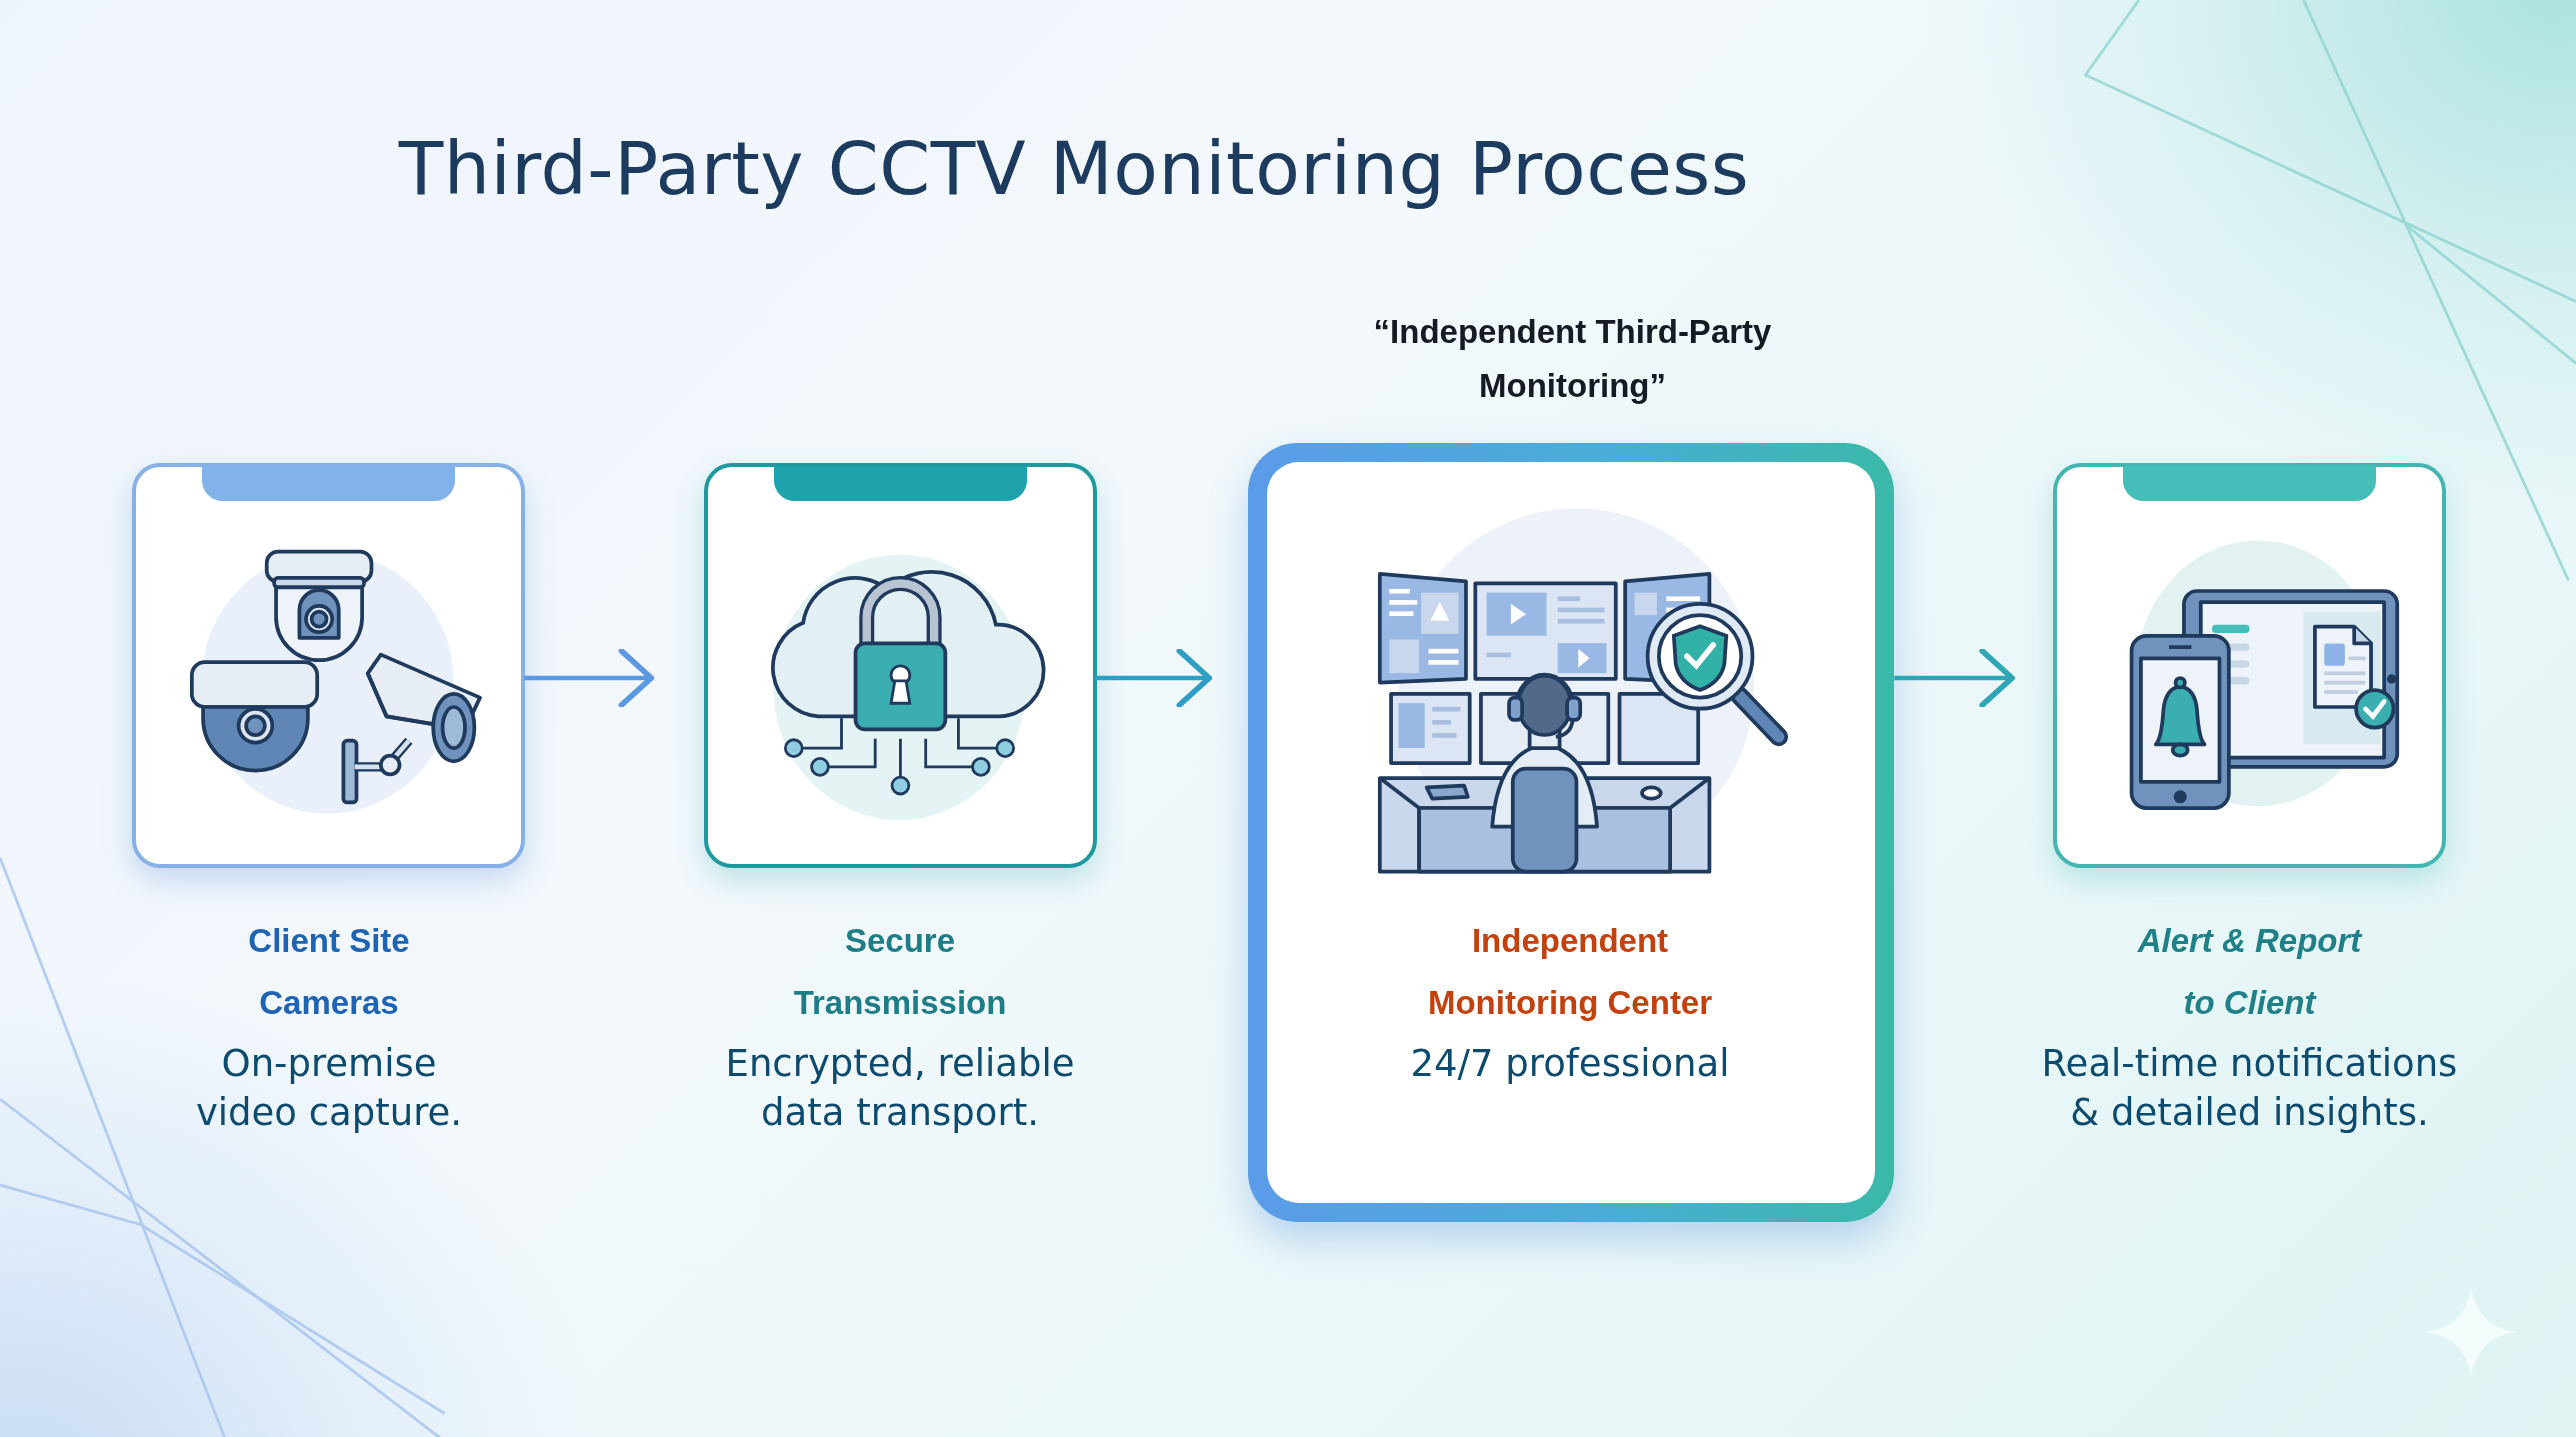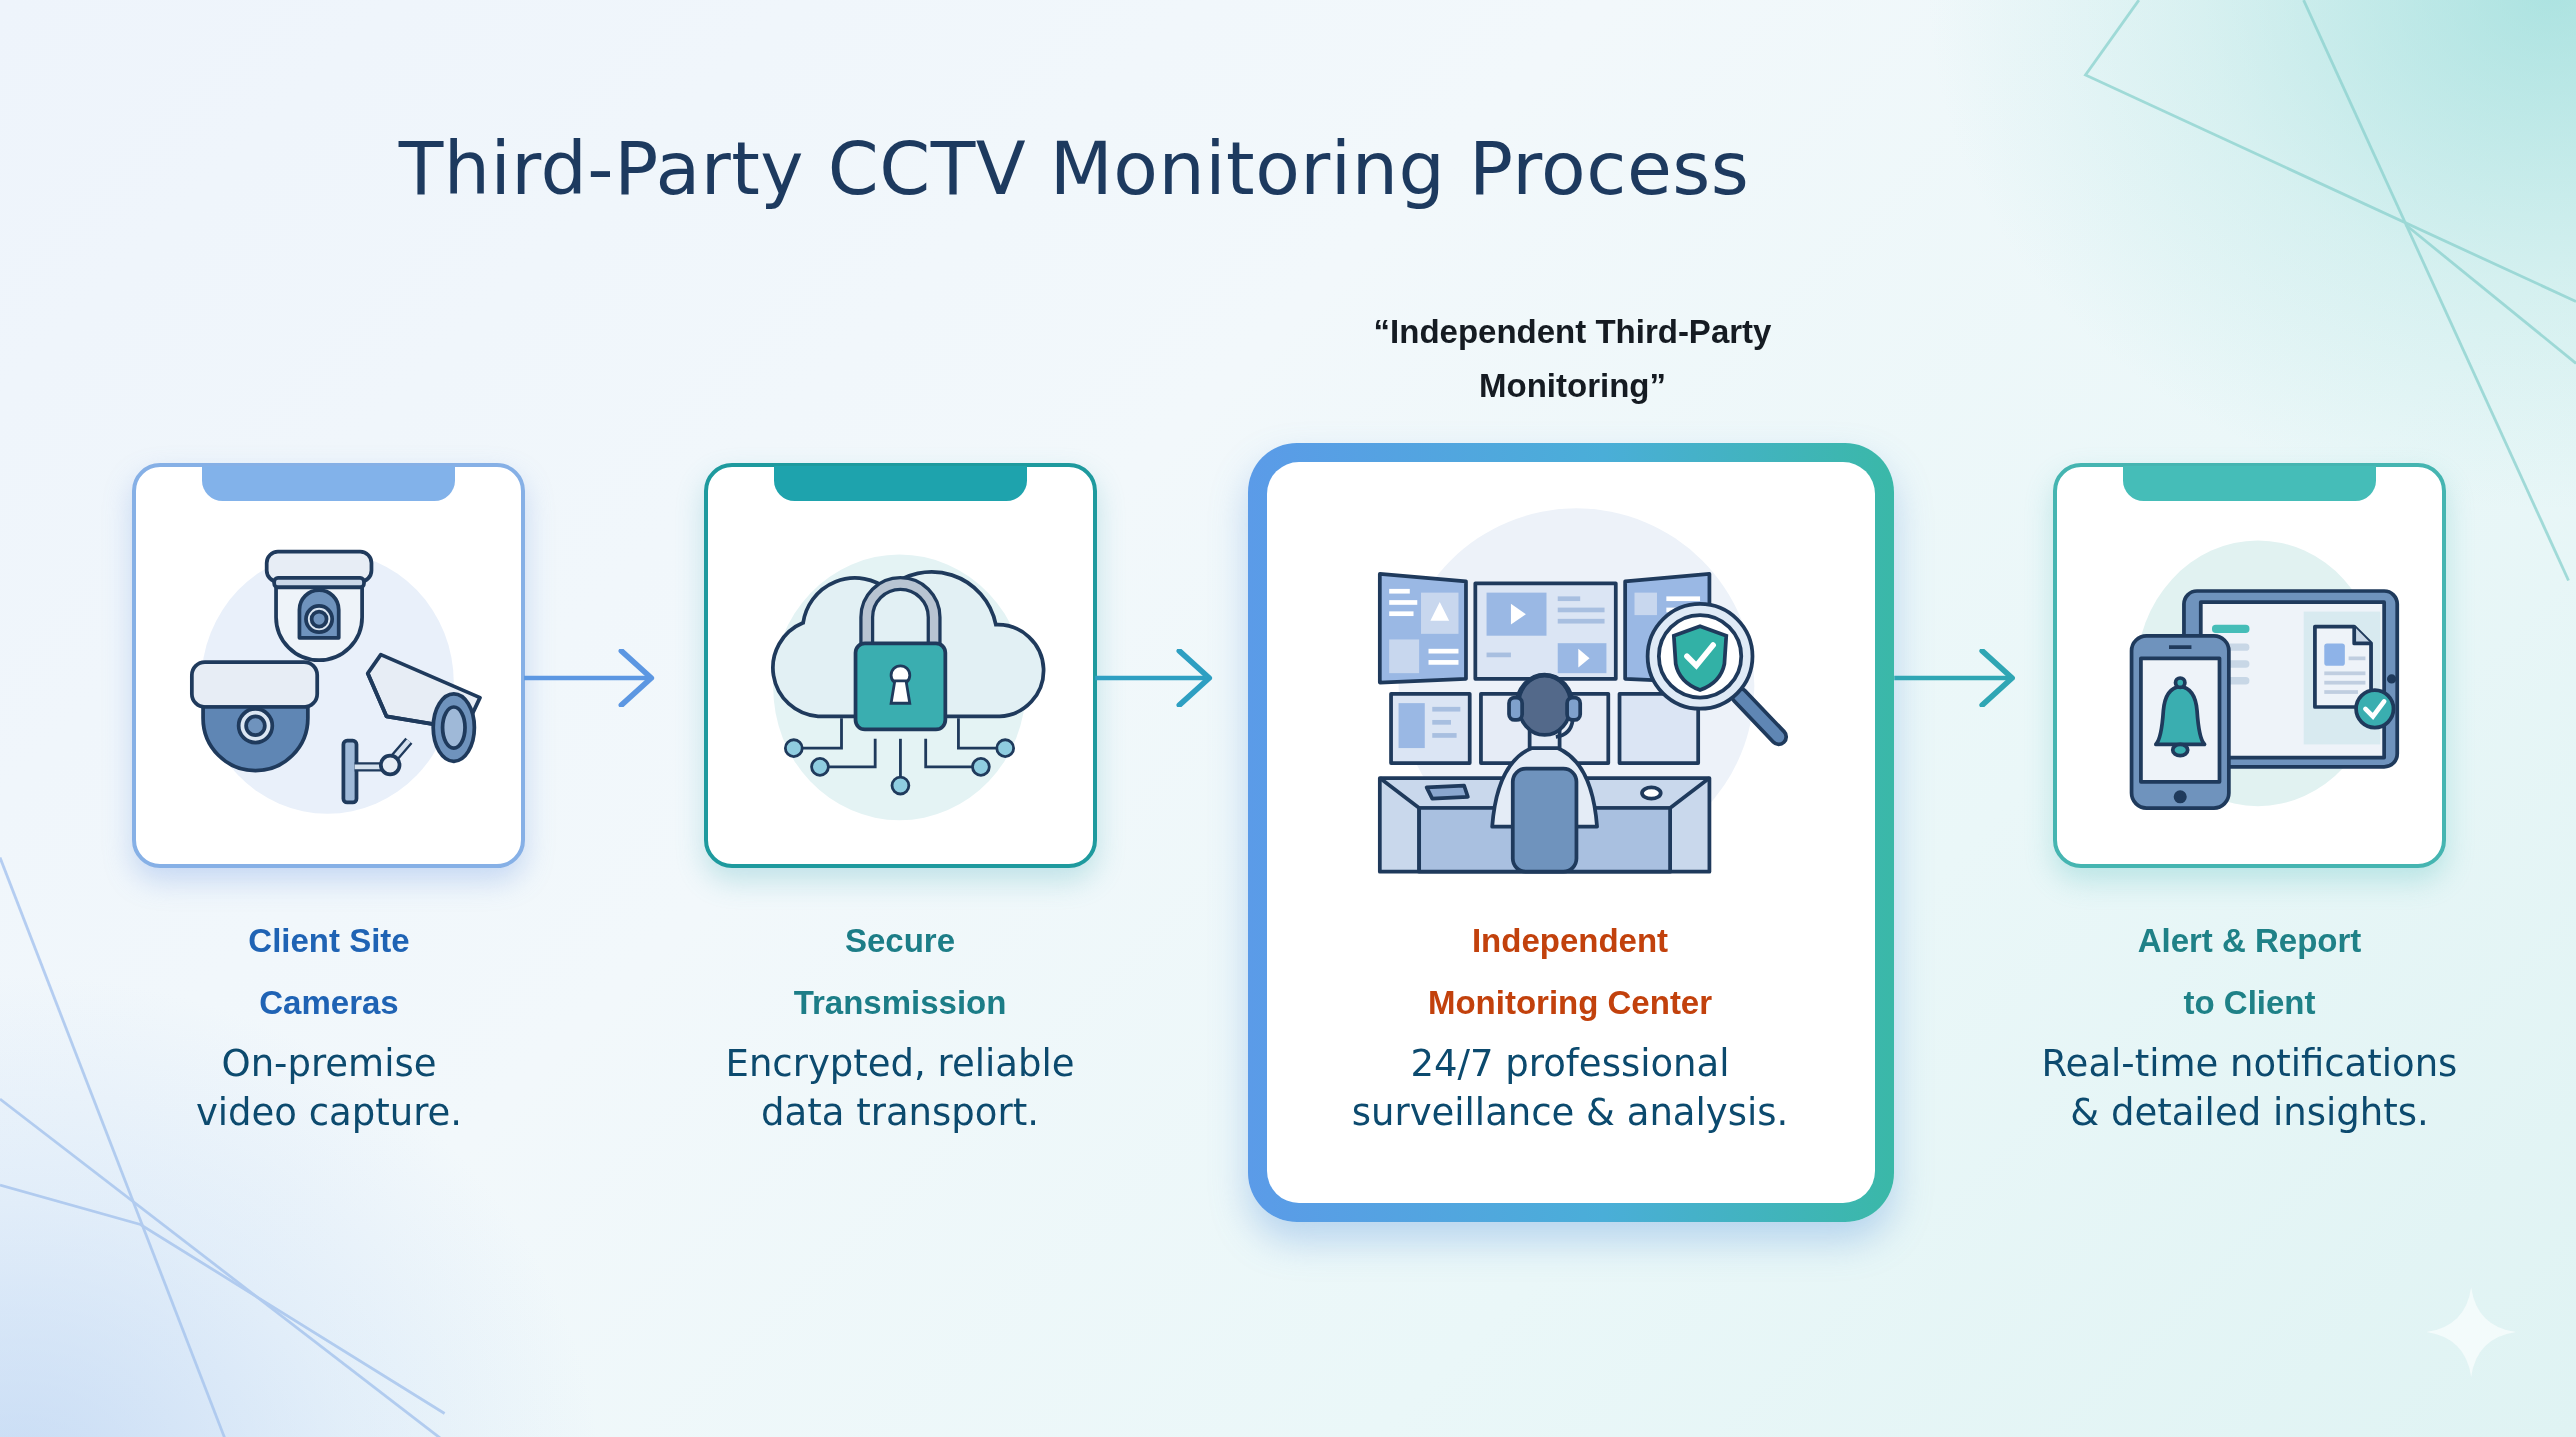--- a/index.html
+++ b/index.html
@@ -67,21 +67,21 @@
     font-family: "DejaVu Sans", sans-serif;
     font-size: 37px; line-height: 49px; color: #0c4a6e; margin-top: 5px;
   }
   .l1 { left: 95px; width: 468px; top: 910px; }
   .l1 .h { color: #1f63b4; }
   .l2 { left: 666px; width: 468px; top: 910px; }
   .l2 .h { color: #1c7d87; }
   .l3 { left: 1266px; width: 608px; top: 910px; }
   .l3 .h { color: #c2410c; }
   .l4 { left: 1997px; width: 505px; top: 910px; }
-  .l4 .h { color: #1f8187; }
+  .l4 .h { color: #1f8187; font-style: italic; }
 </style>
 </head>
 <body>
 
 <div class="bg-glow-tr"></div>
 <div class="bg-glow-bl"></div>
 
 <svg class="deco" viewBox="0 0 2752 1536">
   <g fill="none" stroke="#8fd3d0" stroke-width="3" opacity="0.8">
     <polyline points="2285,0 2228,80 2752,322"></polyline>
@@ -312,21 +312,20 @@
   </div>
 </div>
 
 <div class="label l3">
   <div class="h">
     <div>Independent</div>
     <div>Monitoring Center</div>
   </div>
   <div class="d">
     <div>24/7 professional</div>
-    <div>surveillance &amp; analysis.</div>
   </div>
 </div>
 
 <div class="label l4">
   <div class="h">
     <div>Alert &amp; Report</div>
     <div>to Client</div>
   </div>
   <div class="d">
     <div>Real-time notifications</div>

